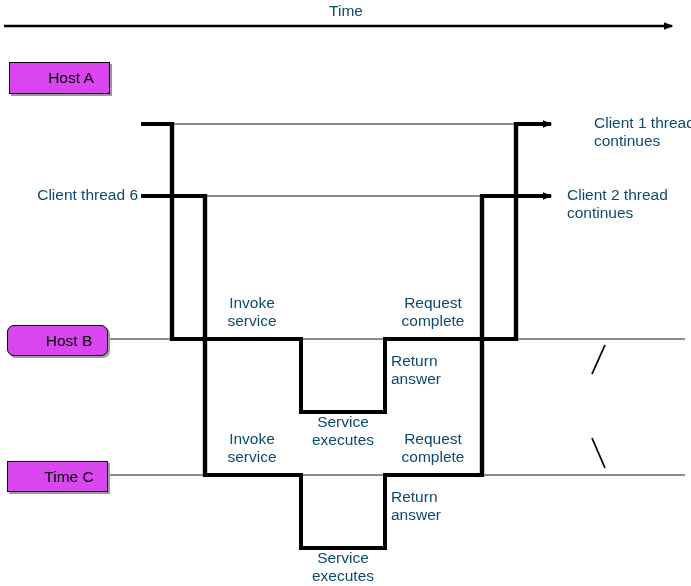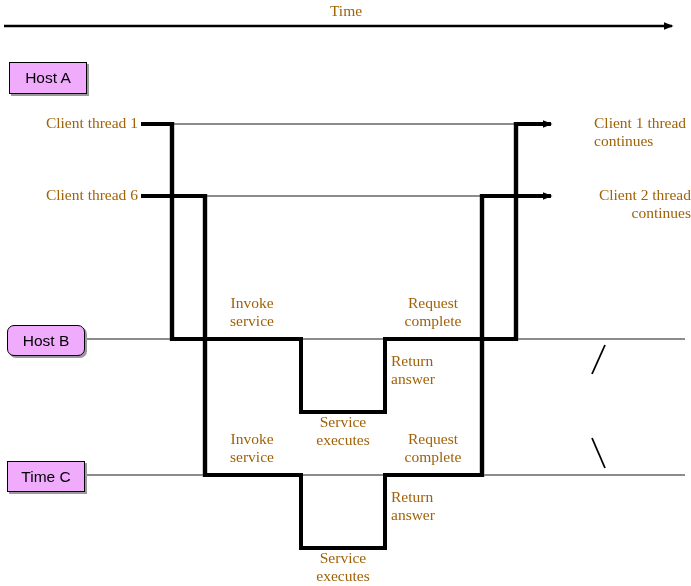--- a/index.html
+++ b/index.html
@@ -7,36 +7,37 @@
     width:691px;height:586px;
     font-family:"Liberation Sans", sans-serif;
     color:#000000;
     position:relative;
     overflow:hidden;
   }
   #stage{position:absolute;left:0;top:0;width:691px;height:586px;}
   svg.layer{position:absolute;left:0;top:0;width:691px;height:586px;}
   .lbl{
     position:absolute;
-    font-family:Liberation Serif, serif;
+    font-family:Liberation Sans, sans-serif;
     font-size:15.5px;
     line-height:18px;
-    color:#a16207;
+    color:#0c4a6e;
     white-space:pre;
   }
   .lbl.c{text-align:center;}
   .lbl.r{text-align:right;}
   .hostbox{
     position:absolute;
     border:1.6px solid #000;
-    background:#f0abfc;
+    background:#d946ef;
     box-shadow:2px 2px 0 #9a9a9a;
     font-size:15.5px;
     display:flex;align-items:center;justify-content:center;
     font-family:"Liberation Sans", sans-serif;
+    padding-left:23px;
   }
 </style>
 </head>
 <body>
 
 <div id="stage">
 
   <svg class="layer" viewBox="0 0 691 586" xmlns="http://www.w3.org/2000/svg">
     <defs>
       <marker id="arrowblk" markerWidth="10" markerHeight="10" refX="8.5" refY="4" orient="auto" markerUnits="userSpaceOnUse">
@@ -97,28 +98,27 @@
   </svg>
 
   <div class="lbl c" style="left:291px;top:2px;width:110px;">Time</div>
 
   <div class="hostbox" style="left:9px;top:62px;width:76px;height:30px;">Host A</div>
 
   <div class="hostbox" style="left:7px;top:325px;width:76px;height:29px;border-radius:7px;">Host B</div>
 
   <div class="hostbox" style="left:7px;top:461px;width:76px;height:29px;">Time C</div>
 
-  <div class="lbl r" style="left:0px;top:114px;width:138px;">Client thread 1</div>
 
   <div class="lbl r" style="left:0px;top:186px;width:138px;">Client thread 6</div>
 
   <div class="lbl" style="left:567px;top:114px;width:124px;margin-left:27px;">Client 1 thread
 continues</div>
 
-  <div class="lbl" style="left:567px;top:186px;width:124px;text-align:right;">Client 2 thread
+  <div class="lbl" style="left:567px;top:186px;width:124px;">Client 2 thread
 continues</div>
 
   <div class="lbl c" style="left:202px;top:294px;width:100px;">Invoke
 service</div>
 
   <div class="lbl c" style="left:380px;top:294px;width:106px;">Request
 complete</div>
 
   <div class="lbl" style="left:391px;top:352px;width:110px;">Return
 answer</div>

